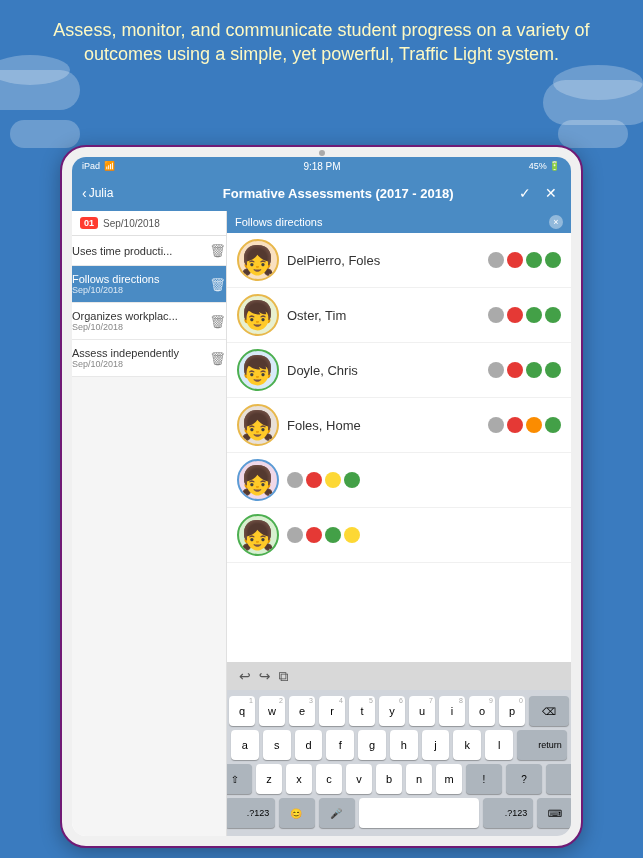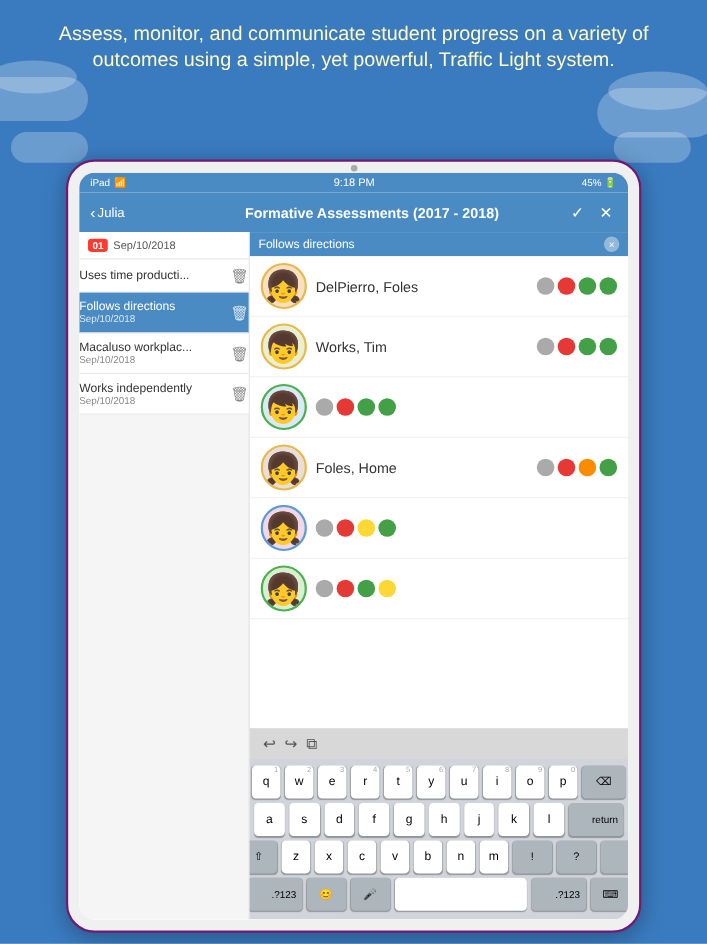--- a/index.html
+++ b/index.html
@@ -441,29 +441,29 @@
         <div class="sidebar-item active">
           <div class="sidebar-item-text">
             <div class="sidebar-item-name">Follows directions</div>
             <div class="sidebar-item-date">Sep/10/2018</div>
           </div>
           <span class="trash-icon">🗑</span>
         </div>
 
         <div class="sidebar-item">
           <div class="sidebar-item-text">
-            <div class="sidebar-item-name">Macaluso workplac...</div>
+            <div class="sidebar-item-name">Organizes workplac...</div>
             <div class="sidebar-item-date">Sep/10/2018</div>
           </div>
           <span class="trash-icon">🗑</span>
         </div>
 
         <div class="sidebar-item">
           <div class="sidebar-item-text">
-            <div class="sidebar-item-name">Works independently</div>
+            <div class="sidebar-item-name">Assess independently</div>
             <div class="sidebar-item-date">Sep/10/2018</div>
           </div>
           <span class="trash-icon">🗑</span>
         </div>
       </div>
 
       <div style="display:flex;flex-direction:column;flex:1;overflow:hidden;">
 
         <div class="search-bar-area">
           <span class="search-label">Follows directions</span>
@@ -482,33 +482,34 @@
               <div class="light red"></div>
               <div class="light green"></div>
               <div class="light green"></div>
             </div>
           </div>
 
           <div class="student-row">
             <div class="student-avatar border-yellow" style="background:#e8f0d0;border-color:#e8b84b;">
               <span style="font-size:28px;">👦</span>
             </div>
-            <span class="student-name">Works, Tim</span>
+            <span class="student-name">Oster, Tim</span>
             <div class="traffic-lights">
               <div class="light gray"></div>
               <div class="light red"></div>
               <div class="light green"></div>
               <div class="light green"></div>
             </div>
           </div>
 
           <div class="student-row">
             <div class="student-avatar border-green" style="background:#d8eaf8;border-color:#4caf50;">
               <span style="font-size:28px;">👦</span>
             </div>
+            <span class="student-name">Doyle, Chris</span>
             <div class="traffic-lights">
               <div class="light gray"></div>
               <div class="light red"></div>
               <div class="light green"></div>
               <div class="light green"></div>
             </div>
           </div>
 
           <div class="student-row">
             <div class="student-avatar border-yellow" style="background:#e8e0d8;border-color:#e8b84b;">

